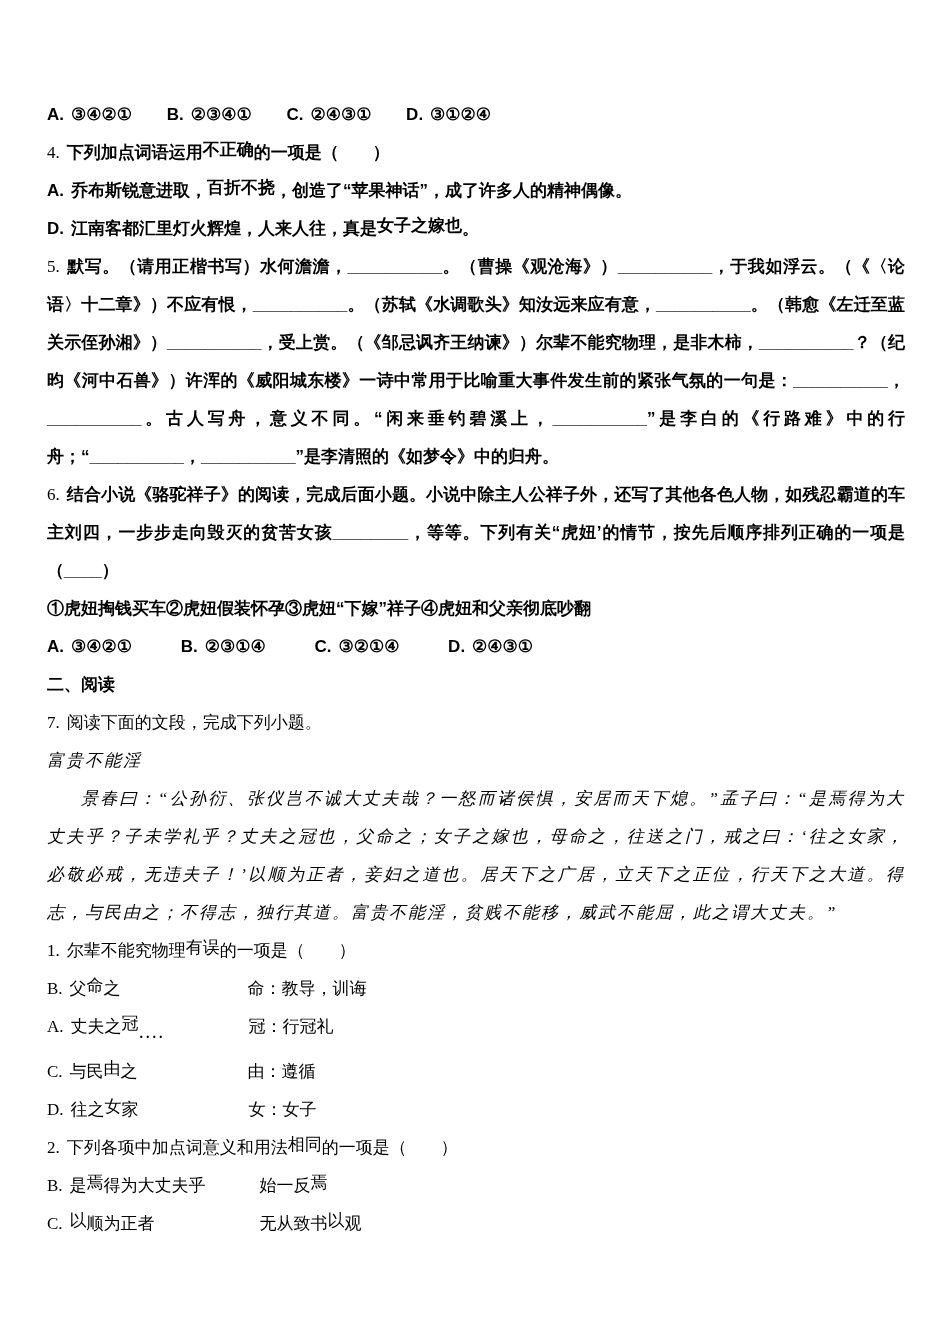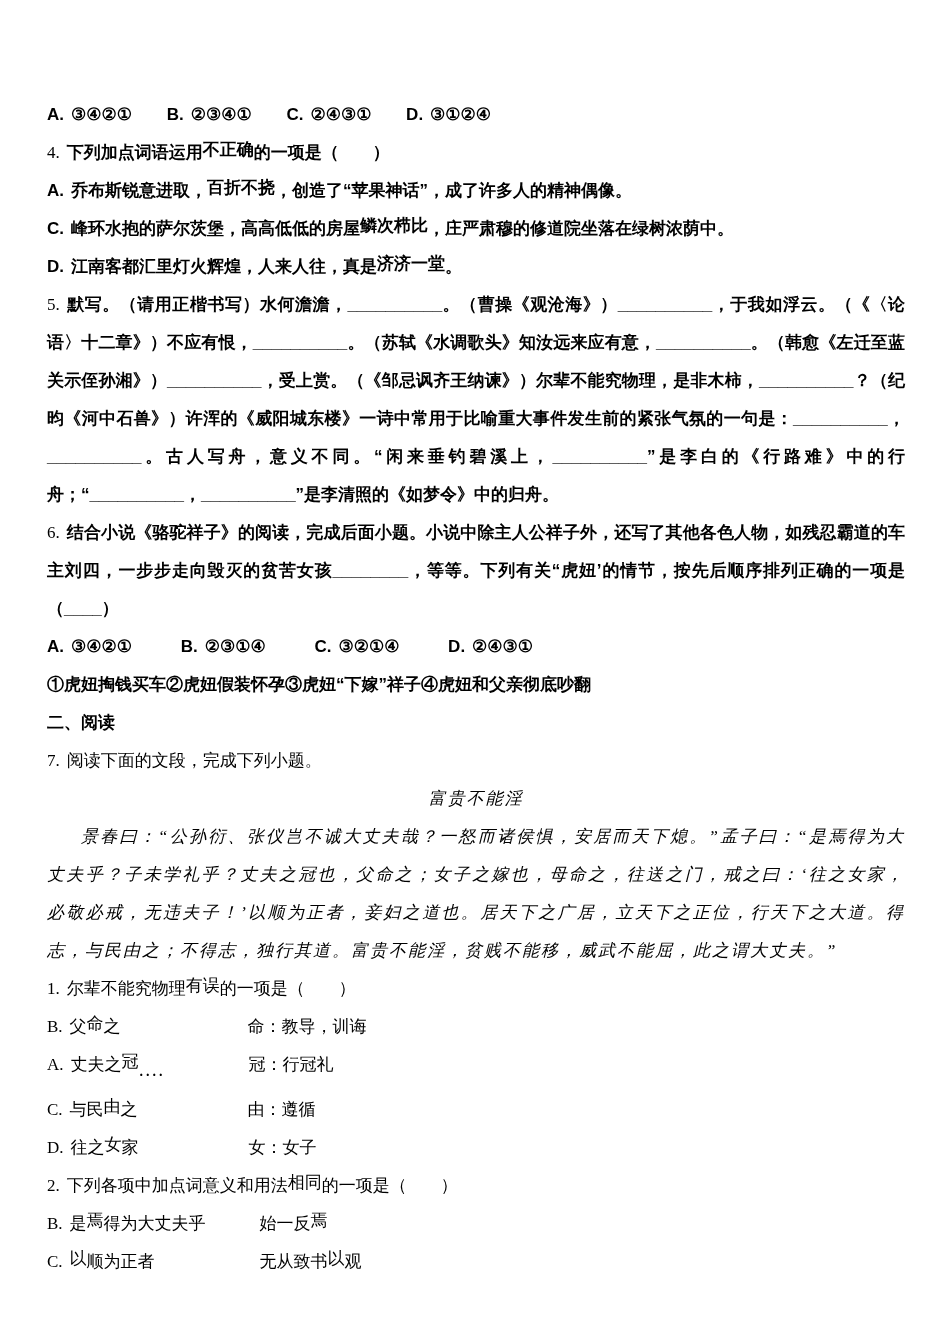--- a/index.html
+++ b/index.html
@@ -17,21 +17,21 @@
   
   .hei{font-family:"Liberation Sans", sans-serif;font-weight:600;}
   .song{font-family:"Liberation Serif", serif;font-weight:400;}
   .qnum{font-family:"Liberation Serif", serif;font-weight:400;margin-right:7px;}
   .optlabel{margin-right:7px;}
   .em-raise{position:relative;top:-3px;}
   .just{text-align:justify;}
   .opt-group{margin-right:30px;}
   .opt-group-wide{margin-right:44px;}
   .section-title{font-family:Liberation Sans, sans-serif;font-weight:700;}
-  .kai{font-style:italic;letter-spacing:2px;text-align:center;}
+  .kai{font-style:italic;letter-spacing:2px;}
   .passage{text-indent:2em;text-align:justify;}
   .col1{display:inline-block;min-width:178px;}
   .col1-wide{display:inline-block;min-width:190px;}
   .dots{font-weight:700;letter-spacing:3px;font-size:14px;vertical-align:-6px;margin-left:1px;}
 </style>
 </head>
 <body>
 
 <div class="page">
 
@@ -42,41 +42,38 @@
     <span class="opt-group"><span class="optlabel">D.</span><span>③①②④</span></span>
   </p>
 
   <p class="hei">
     <span class="qnum">4.</span><span>下列加点词语运用</span><span class="em-raise">不正确</span><span>的一项是（　　）</span>
   </p>
   <p class="hei">
     <span class="optlabel">A.</span><span>乔布斯锐意进取，</span><span class="em-raise">百折不挠</span><span>，创造了“苹果神话”，成了许多人的精神偶像。</span>
   </p>
   <p class="hei">
-    <span class="optlabel">C.</span><span>峰环水抱的萨尔茨堡，高高低低的房屋</span><span class="em-raise">鳞次栉比</span><span>，庄严肃穆的修道院坐落在绿树浓荫中。</span>
-  </p>
-  <p class="hei">
-    <span class="optlabel">D.</span><span>江南客都汇里灯火辉煌，人来人往，真是</span><span class="em-raise">济济一堂</span><span>。</span>
+    <span class="optlabel">D.</span><span>江南客都汇里灯火辉煌，人来人往，真是</span><span class="em-raise">女子之嫁也</span><span>。</span>
   </p>
 
   <p class="hei just">
     <span class="qnum">5.</span><span>默写。（请用正楷书写）水何澹澹，__________。（曹操《观沧海》）__________，于我如浮云。（《〈论语〉十二章》）不应有恨，__________。（苏轼《水调歌头》知汝远来应有意，__________。（韩愈《左迁至蓝关示侄孙湘》）__________，受上赏。（《邹忌讽齐王纳谏》）尔辈不能究物理，是非木柿，__________？（纪昀《河中石兽》）许浑的《威阳城东楼》一诗中常用于比喻重大事件发生前的紧张气氛的一句是：__________，__________。古人写舟，意义不同。“闲来垂钓碧溪上，__________”是李白的《行路难》中的行舟；“__________，__________”是李清照的《如梦令》中的归舟。</span>
   </p>
 
   <p class="hei just">
     <span class="qnum">6.</span><span>结合小说《骆驼祥子》的阅读，完成后面小题。小说中除主人公祥子外，还写了其他各色人物，如残忍霸道的车主刘四，一步步走向毁灭的贫苦女孩________，等等。下列有关“虎妞’的情节，按先后顺序排列正确的一项是（____）</span>
   </p>
   <p class="hei">
+    <span>①虎妞掏钱买车②虎妞假装怀孕③虎妞“下嫁”祥子④虎妞和父亲彻底吵翻</span>
+  </p>
+  <p class="hei">
     <span class="opt-group-wide"><span class="optlabel">A.</span><span>③④②①</span></span>
     <span class="opt-group-wide"><span class="optlabel">B.</span><span>②③①④</span></span>
     <span class="opt-group-wide"><span class="optlabel">C.</span><span>③②①④</span></span>
     <span class="opt-group-wide"><span class="optlabel">D.</span><span>②④③①</span></span>
-  </p>
-  <p class="hei">
-    <span>①虎妞掏钱买车②虎妞假装怀孕③虎妞“下嫁”祥子④虎妞和父亲彻底吵翻</span>
   </p>
 
   <p class="section-title">二、阅读</p>
 
   <p class="song">
     <span class="qnum">7.</span><span>阅读下面的文段，完成下列小题。</span>
   </p>
   <p class="kai">富贵不能淫</p>
   <p class="kai passage">景春曰：“公孙衍、张仪岂不诚大丈夫哉？一怒而诸侯惧，安居而天下熄。”孟子曰：“是焉得为大丈夫乎？子未学礼乎？丈夫之冠也，父命之；女子之嫁也，母命之，往送之门，戒之曰：‘往之女家，必敬必戒，无违夫子！’以顺为正者，妾妇之道也。居天下之广居，立天下之正位，行天下之大道。得志，与民由之；不得志，独行其道。富贵不能淫，贫贱不能移，威武不能屈，此之谓大丈夫。”</p>
 

